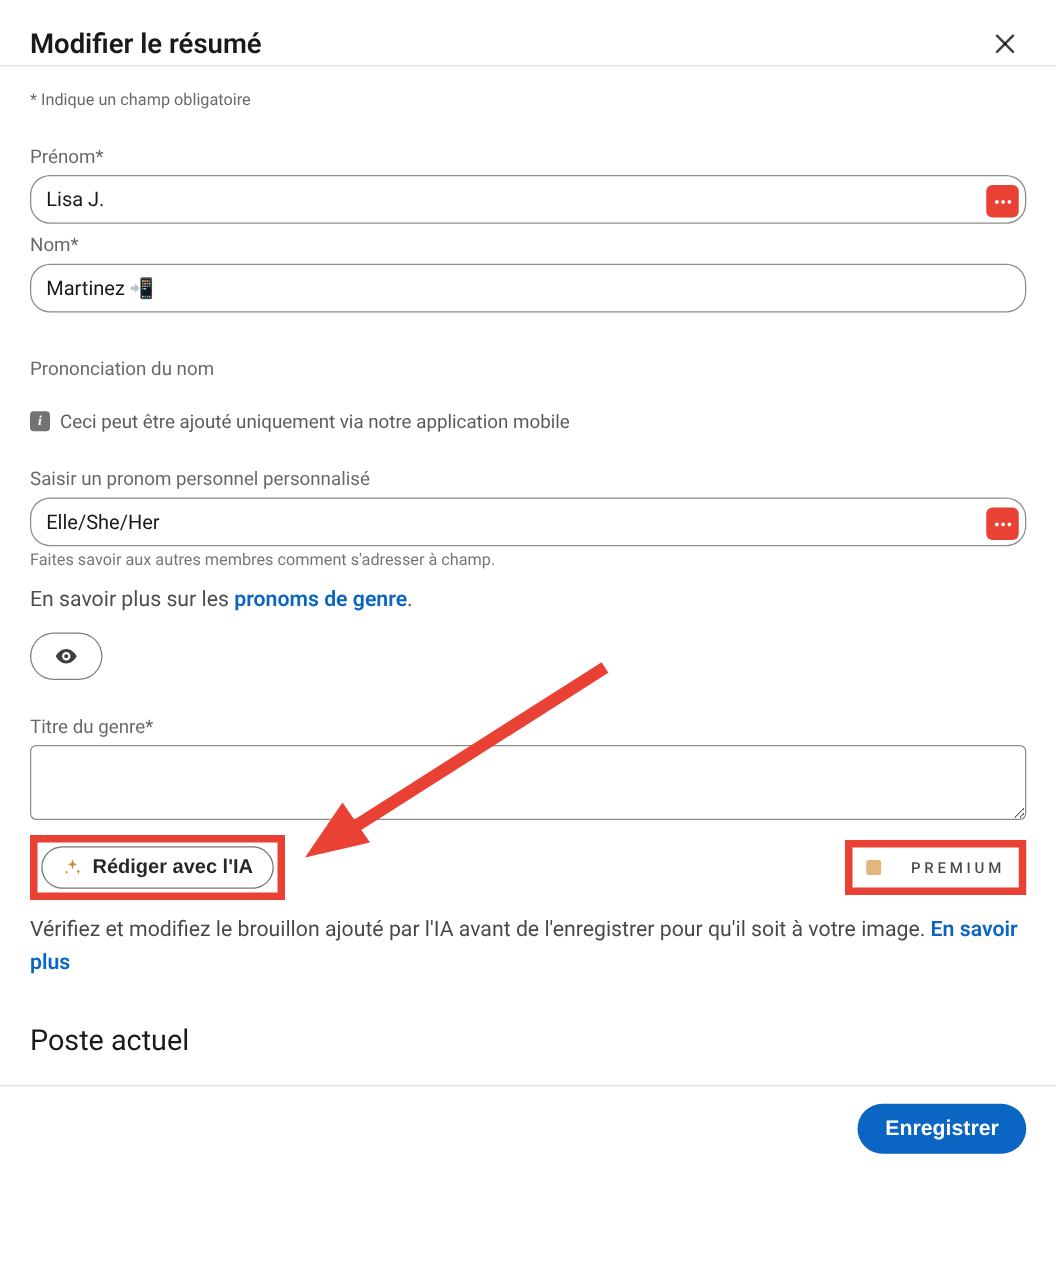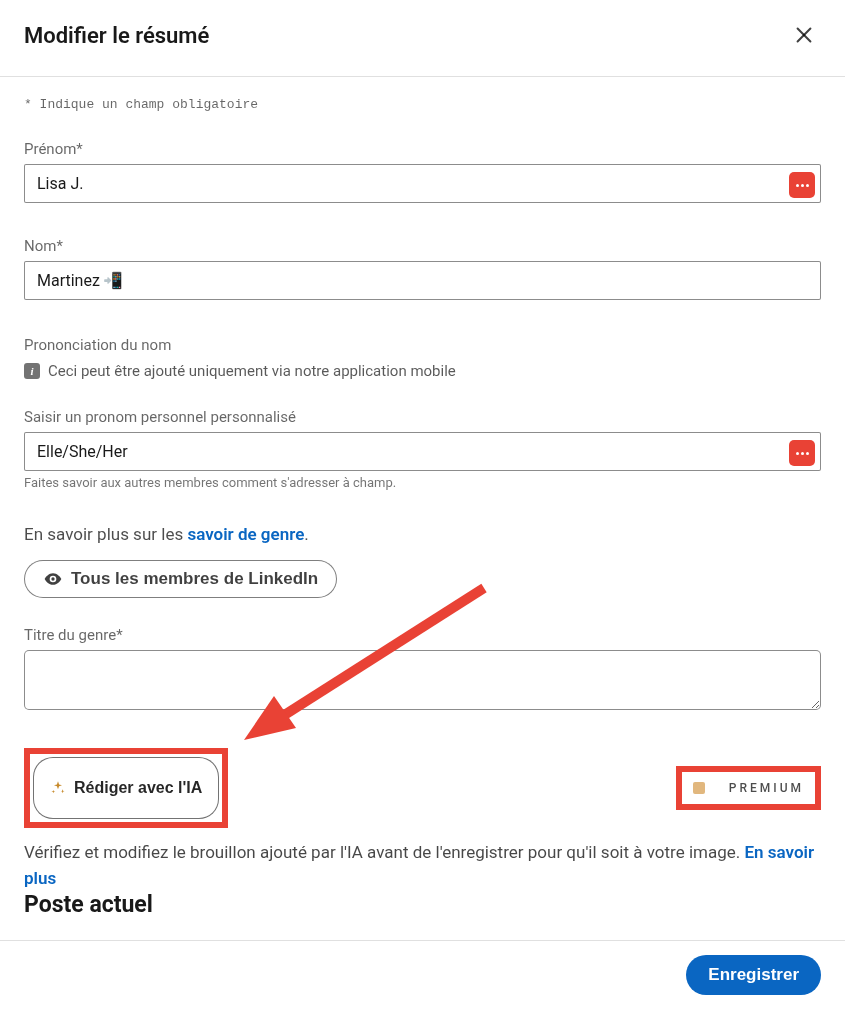--- a/index.html
+++ b/index.html
@@ -6,21 +6,21 @@
     body {
       font-family: -apple-system, BlinkMacSystemFont, "Segoe UI", Roboto, Helvetica, Arial, sans-serif;
       color: rgba(0,0,0,0.9);
       background: #fff;
       width: 845px;
     }
     .modal-header {
       display: flex;
       align-items: center;
       justify-content: space-between;
-      padding: 18px 24px 24px 24px;
+      padding: 18px 24px 0 24px;
       border-bottom: 1px solid #e0e0e0;
     }
     .modal-title {
       font-size: 22px;
       font-weight: 600;
       color: rgba(0,0,0,0.9);
     }
     .close-btn {
       background: none;
       border: none;
@@ -29,33 +29,32 @@
       color: rgba(0,0,0,0.75);
     }
     .close-btn svg { width: 22px; height: 22px; display: block; }
     .modal-body {
       padding: 20px 24px 8px 24px;
     }
     .required-note {
       font-size: 13px;
       color: rgba(0,0,0,0.6);
       margin-bottom: 28px;
-      font-family: Liberation Mono, monospace;
-    }
-    .form-group { margin-bottom: 34px; position: relative; }
+    }
+    .form-group { margin-bottom: 8px; position: relative; }
     .form-label {
       display: block;
       font-size: 15px;
       color: rgba(0,0,0,0.6);
       margin-bottom: 6px;
     }
     .text-input {
       width: 100%;
       border: 1px solid rgba(0,0,0,0.45);
-      border-radius: 2px;
+      border-radius: 16px;
       padding: 9px 12px;
       font-size: 16px;
       color: rgba(0,0,0,0.9);
       font-family: inherit;
       background: #fff;
     }
     .text-input::placeholder { color: rgba(0,0,0,0.5); }
     .textarea-input {
       width: 100%;
       border: 1px solid rgba(0,0,0,0.45);
@@ -87,21 +86,21 @@
     .pw-dots span {
       width: 3px;
       height: 3px;
       background: #fff;
       border-radius: 50%;
     }
     .section-spacer { margin-top: 36px; }
     .section-label {
       font-size: 15px;
       color: rgba(0,0,0,0.6);
-      margin-bottom: 8px;
+      margin-bottom: 24px;
     }
     .info-row {
       display: flex;
       align-items: center;
       gap: 8px;
       margin-bottom: 28px;
     }
     .info-icon {
       width: 16px;
       height: 16px;
@@ -163,21 +162,21 @@
       padding: 3px;
       display: inline-block;
     }
     .ai-pill {
       display: inline-flex;
       align-items: center;
       gap: 8px;
       border: 1px solid rgba(0,0,0,0.55);
       background: #fff;
       border-radius: 20px;
-      padding: 21px 16px;
+      padding: 7px 16px;
       font-size: 16px;
       font-weight: 600;
       color: rgba(0,0,0,0.85);
       cursor: pointer;
     }
     .sparkle {
       width: 16px;
       height: 16px;
     }
     .sparkle svg { width: 100%; height: 100%; display: block; }
@@ -198,21 +197,22 @@
       border-radius: 2px;
     }
     .ai-desc {
       font-size: 17px;
       color: rgba(0,0,0,0.72);
       line-height: 1.5;
       margin-top: 12px;
     }
     .section-heading {
       font-size: 23px;
-      font-weight: 700;
+      font-weight: 400;
+      margin-top: 36px;
       color: rgba(0,0,0,0.9);
     }
     .modal-footer {
       border-top: 1px solid #e0e0e0;
       padding: 14px 24px;
       display: flex;
       justify-content: flex-end;
       margin-top: 14px;
     }
     .primary-btn {
@@ -282,30 +282,29 @@
       <div class="pw-dots">
           <span></span>
           <span></span>
           <span></span>
         </div>
     </div>
     <p class="helper-text">Faites savoir aux autres membres comment s'adresser à champ.</p>
   </div>
 
   <p class="inline-link-row">
-    <span>En savoir plus sur les </span><a class="link">savoir de genre</a><span>.</span>
+    <span>En savoir plus sur les </span><a class="link">pronoms de genre</a><span>.</span>
   </p>
 
   <button class="pill-btn">
     <span class="eye-icon">
       <svg viewBox="0 0 24 24" fill="currentColor">
         <path d="M12 5c-5 0-9 4.5-10 7 1 2.5 5 7 10 7s9-4.5 10-7c-1-2.5-5-7-10-7zm0 11a4 4 0 110-8 4 4 0 010 8zm0-6a2 2 0 100 4 2 2 0 000-4z"></path>
       </svg>
     </span>
-    <span>Tous les membres de LinkedIn</span>
   </button>
 
   <div style="position:relative;">
     <div class="form-group" style="margin-top:28px;">
       <label class="form-label">Titre du genre*</label>
       <textarea class="textarea-input" value="" style=""></textarea>
     </div>
 
     <div class="ai-row">
       <div class="highlight-box">

